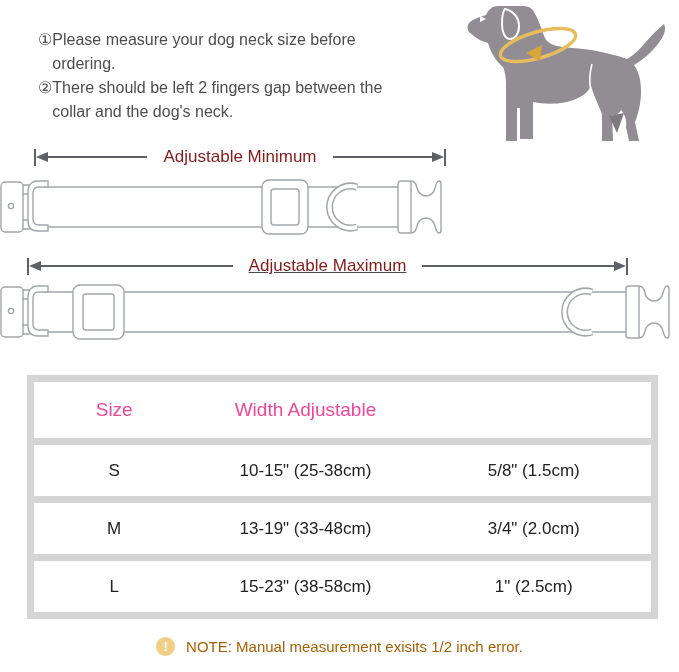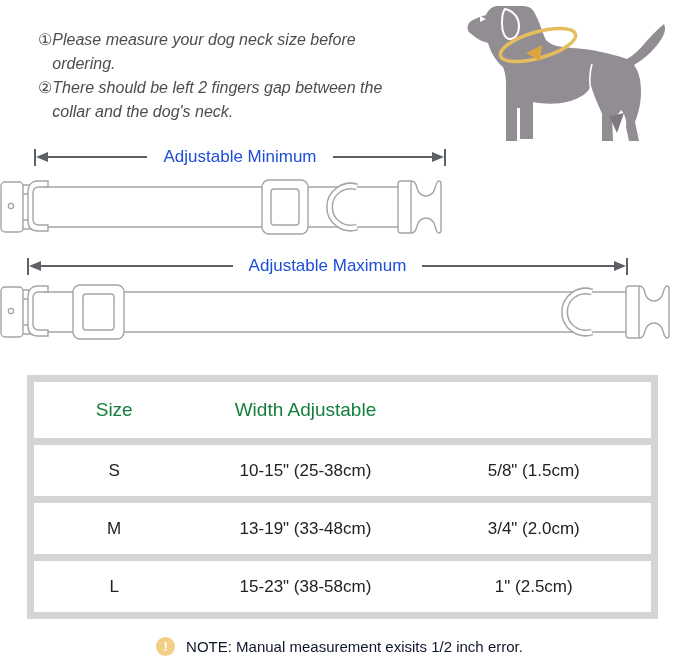--- a/index.html
+++ b/index.html
@@ -6,47 +6,47 @@
   body{
     width:679px;height:672px;position:relative;overflow:hidden;
     background:#ffffff;
     font-family:"Liberation Sans", sans-serif;
     color:#4a4a4a;
   }
   
   .instructions{position:absolute;left:38px;top:28px;width:420px;font-size:16px;line-height:24px;color:#4d4d4d;}
   .instr{display:flex;align-items:flex-start;}
   .instr .marker{flex:0 0 auto;}
-  .instr .txt{display:block;max-width:362px;font-style:italic;}
+  .instr .txt{display:block;max-width:362px;}
   
   .dog{position:absolute;left:460px;top:2px;}
   
   .measure{position:absolute;display:flex;align-items:center;height:18px;}
   .measure .tick{width:2px;height:17px;background:#5d6165;}
   .measure .line{flex:1 1 auto;height:2px;background:#5d6165;}
   .measure .head{width:0;height:0;border-top:5px solid transparent;border-bottom:5px solid transparent;}
   .measure .head.left{border-right:12px solid #5d6165;}
   .measure .head.right{border-left:12px solid #5d6165;}
-  .measure .label{flex:0 0 auto;padding:0 16px;font-size:17px;color:#1d4ed8;white-space:nowrap;}
+  .measure .label{flex:0 0 auto;padding:0 16px;font-size:17px;color:#7f1d1d;white-space:nowrap;}
   .measure.min{left:34px;top:148px;width:412px;}
-  .measure.max{left:27px;top:257px;width:601px;}
+  .measure.max{left:27px;top:257px;width:601px;text-decoration:underline;}
   .collar{position:absolute;left:0;}
   .collar.min{top:178px;}
   .collar.max{top:283px;}
   
   .size-table{position:absolute;left:27px;top:375px;width:631px;background:#d5d5d5;padding:7px;box-sizing:border-box;}
   .trow{background:#ffffff;display:grid;grid-template-columns:26% 36% 38%;align-items:center;text-align:center;}
-  .trow.head{height:56px;font-size:19px;color:#15803d;margin-bottom:7px;}
+  .trow.head{height:56px;font-size:19px;color:#ec4899;margin-bottom:7px;}
   .trow.data{height:51px;font-size:17px;color:#222222;margin-bottom:7px;}
   .trow.data:last-child{margin-bottom:0;}
   
   .note{position:absolute;left:0;top:637px;width:679px;display:flex;align-items:center;justify-content:center;gap:11px;}
   .note .bang{width:19px;height:19px;border-radius:50%;background:#f1cf86;color:#ffffff;
     font-size:13px;font-weight:bold;display:flex;align-items:center;justify-content:center;line-height:1;}
-  .note .ntext{font-size:15px;color:#0f172a;}
+  .note .ntext{font-size:15px;color:#a16207;}
 </style>
 </head>
 <body>
 
 <div class="instructions">
   <div class="instr">
     <span class="marker">①</span>
     <span class="txt">Please measure your dog neck size before ordering.</span>
   </div>
   <div class="instr">

